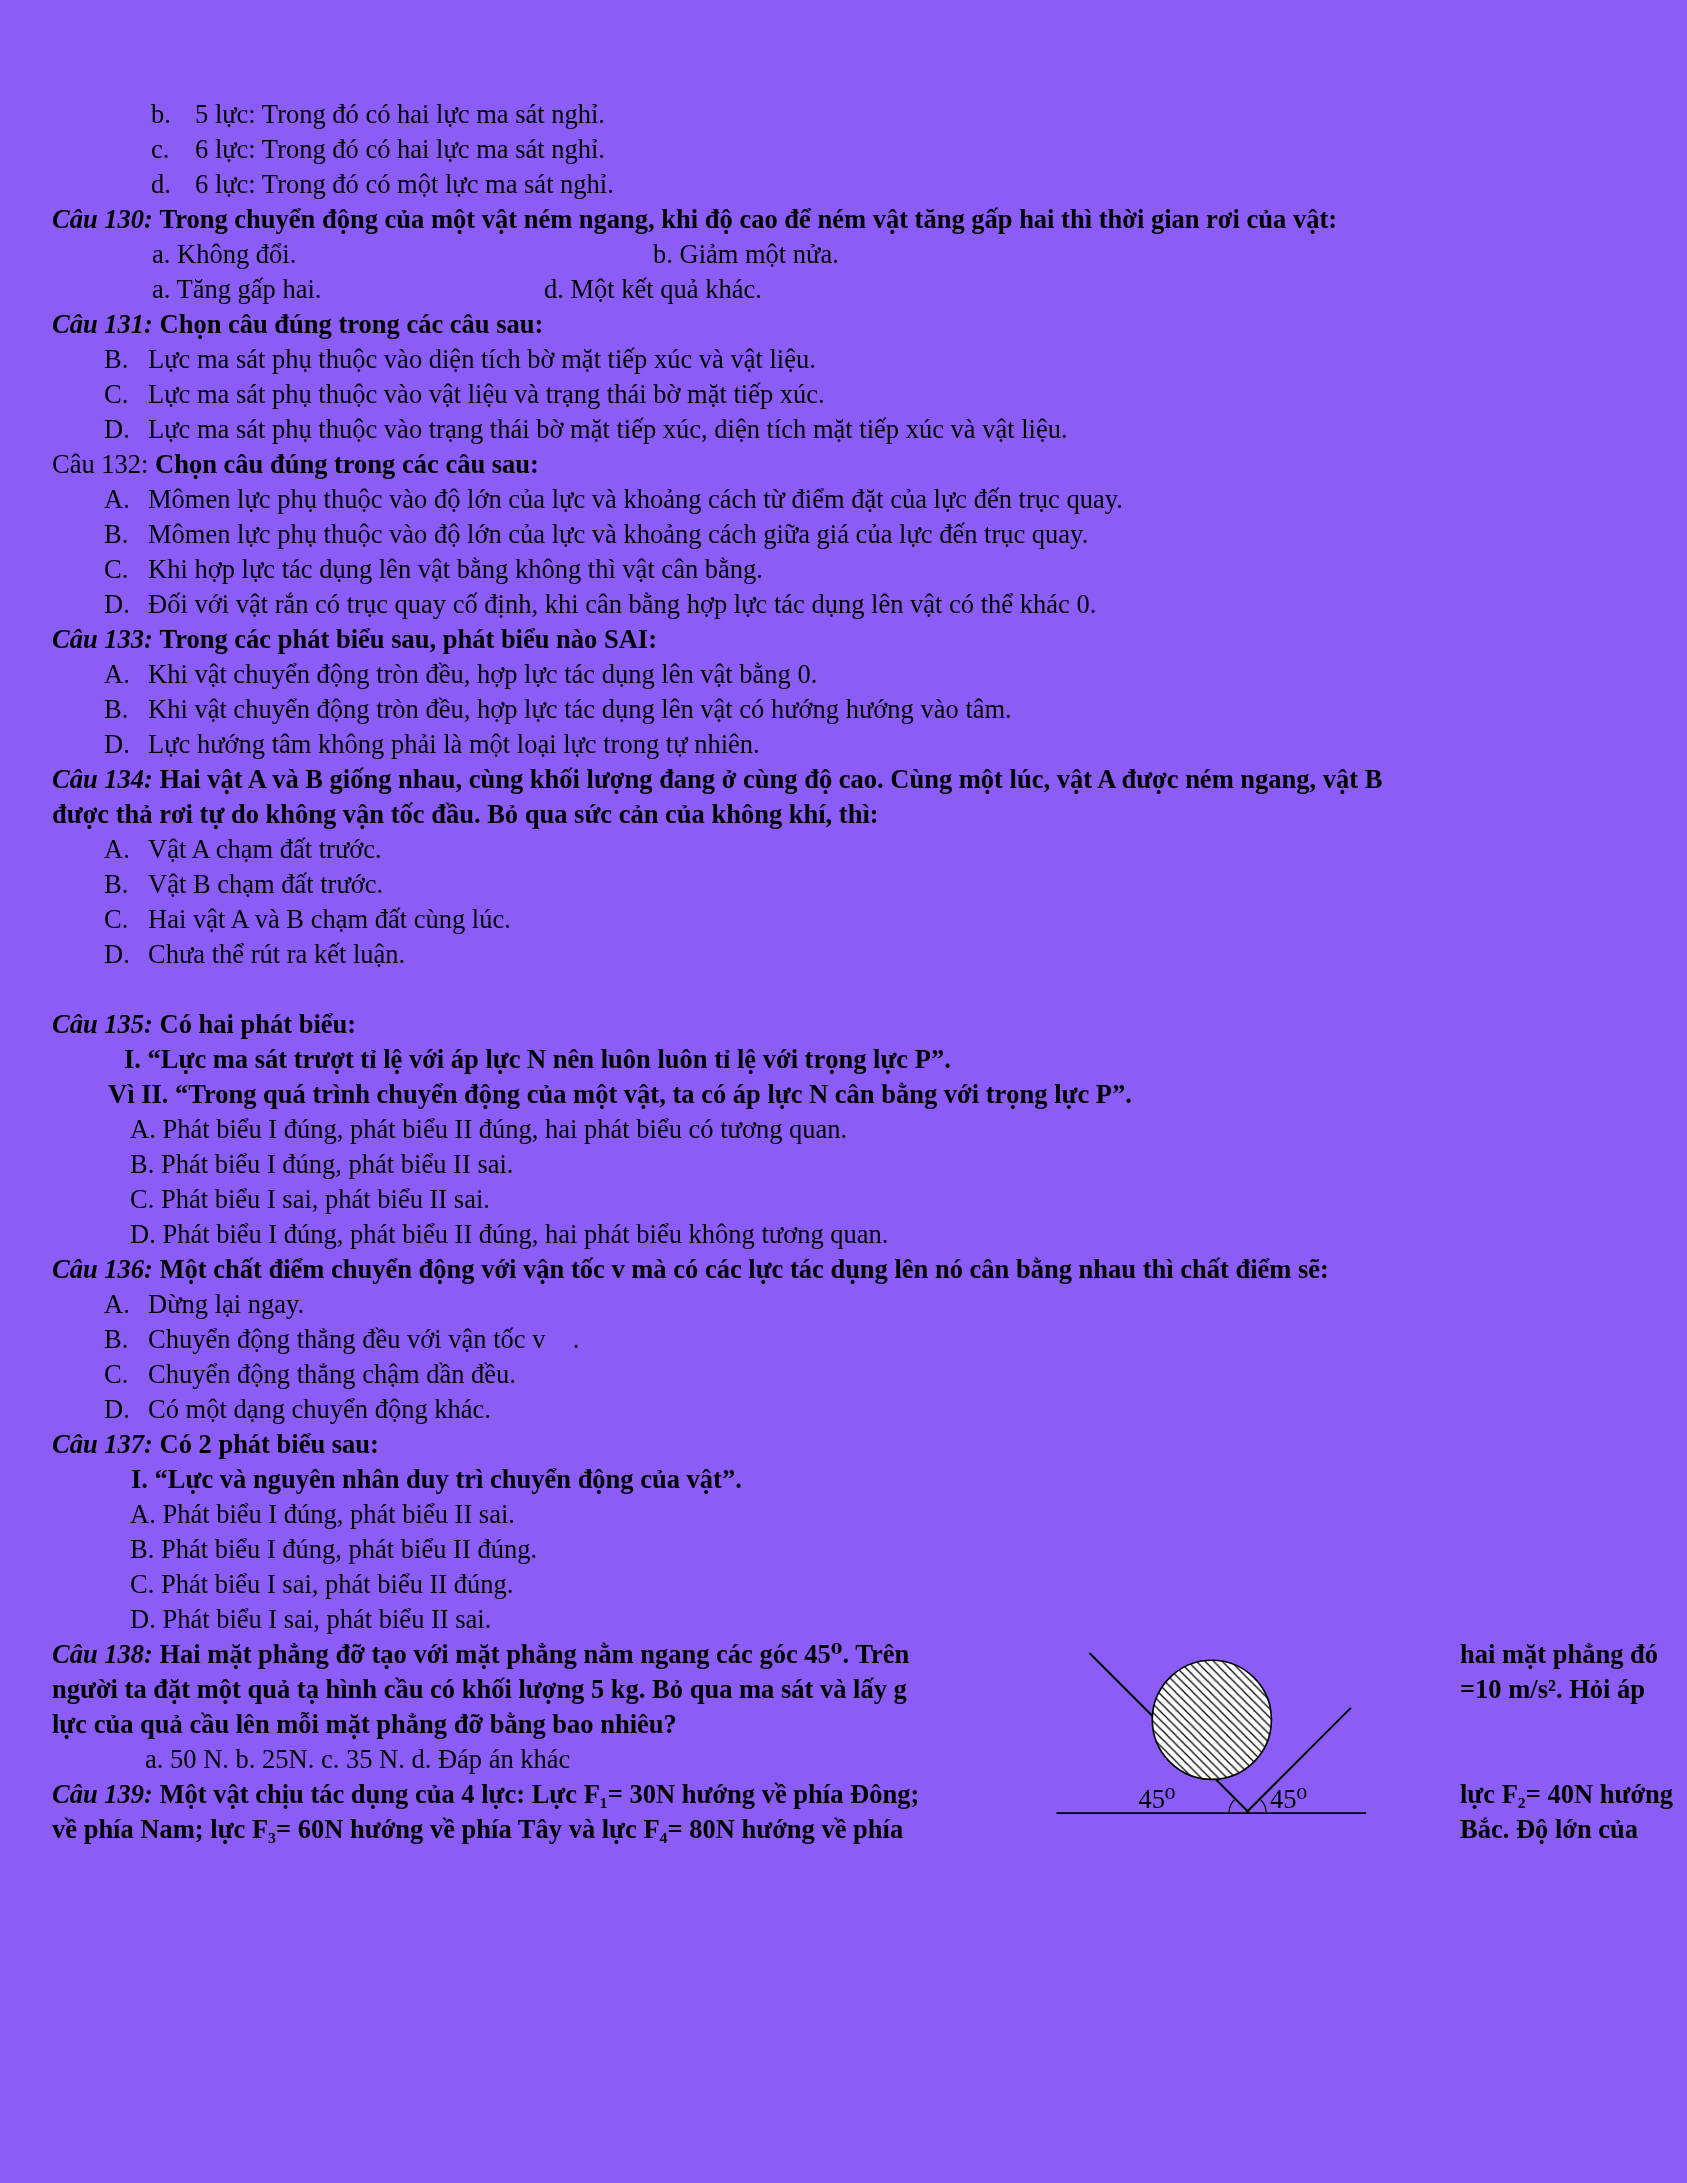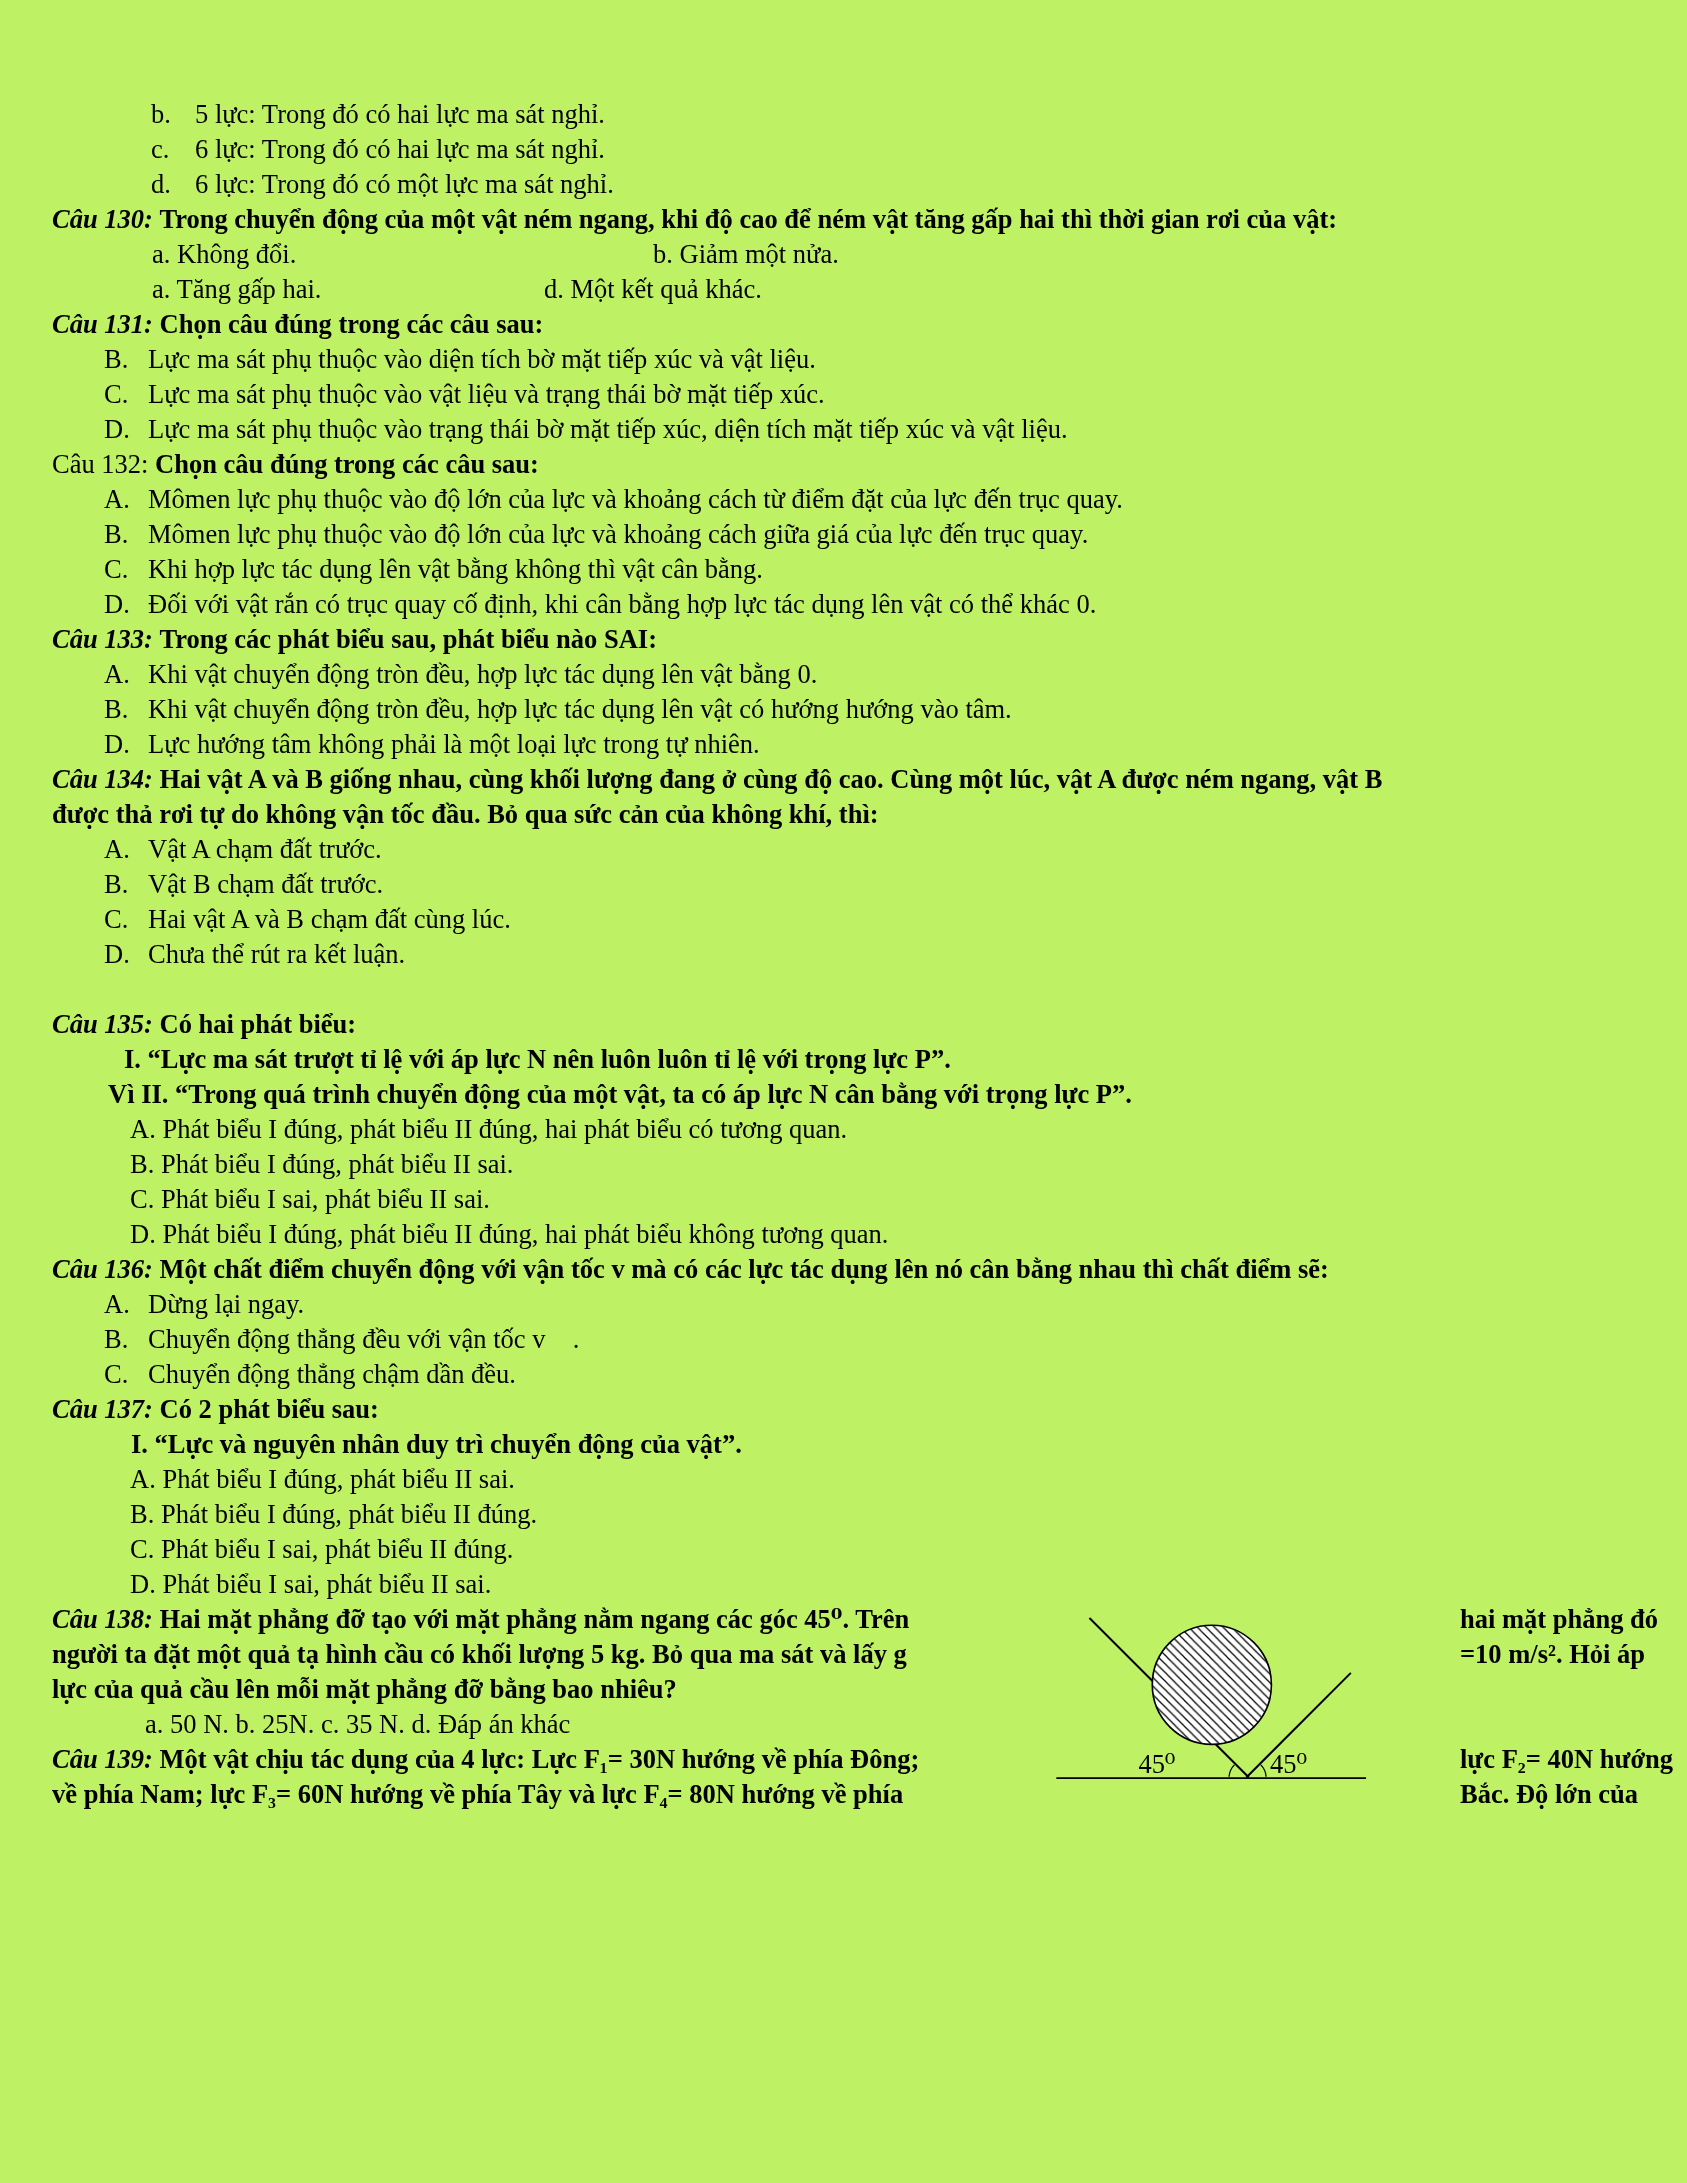--- a/index.html
+++ b/index.html
@@ -3,21 +3,21 @@
 <meta charset="utf-8">
 <style>
   * { box-sizing: border-box; }
   html, body { margin: 0; padding: 0; }
   body {
     width: 1687px; height: 2183px;
     background: #ffffff; color: #000;
     font-family: "Liberation Serif", "DejaVu Serif", serif;
     font-size: 26.5px;
   }
-  .page { position: relative; width: 1687px; height: 2183px; background: #bef264; overflow: hidden; }
+  .page { position: relative; width: 1687px; height: 2183px; background: #8b5cf6; overflow: hidden; }
   .doc  { position: absolute; left: 52px; top: 97px; width: 1590px; }
   .ln   { line-height: 35px; min-height: 35px; white-space: nowrap; }
   .bold { font-weight: 700; }
   .qlabel { font-weight: 700; font-style: italic; }
   .qlabel.plain { font-weight: 400; font-style: normal; }
   .qtext { font-weight: 700; }
   .letter { display: inline-block; min-width: 44px; }
   .rowline { position: relative; }
   .rowitem { position: absolute; top: 0; }
   .figsec { position: relative; }
@@ -70,20 +70,21 @@
         <div class="ln bold" style="padding-left: 72px;">I. “Lực ma sát trượt tỉ lệ với áp lực N nên luôn luôn tỉ lệ với trọng lực P”.</div>
         <div class="ln bold" style="padding-left: 56px;">Vì II. “Trong quá trình chuyển động của một vật, ta có áp lực N cân bằng với trọng lực P”.</div>
         <div class="ln" style="padding-left: 78px;">A. Phát biểu I đúng, phát biểu II đúng, hai phát biểu có tương quan.</div>
         <div class="ln" style="padding-left: 78px;">B. Phát biểu I đúng, phát biểu II sai.</div>
         <div class="ln" style="padding-left: 78px;">C. Phát biểu I sai, phát biểu II sai.</div>
         <div class="ln" style="padding-left: 78px;">D. Phát biểu I đúng, phát biểu II đúng, hai phát biểu không tương quan.</div>
         <div class="ln"><span class="qlabel">Câu 136:</span><span class="qtext">&nbsp;Một chất điểm chuyển động với vận tốc v mà có các lực tác dụng lên  nó cân bằng nhau  thì chất điểm sẽ:</span></div>
         <div class="ln" style="padding-left: 52px;"><span class="letter">A.</span>Dừng lại ngay.</div>
         <div class="ln" style="padding-left: 52px;"><span class="letter">B.</span>Chuyển động thẳng đều với vận tốc v⃗ .</div>
         <div class="ln" style="padding-left: 52px;"><span class="letter">C.</span>Chuyển động thẳng chậm dần đều.</div>
+        <div class="ln" style="padding-left: 52px;"><span class="letter">D.</span>Có một dạng chuyển động khác.</div>
         <div class="ln"><span class="qlabel">Câu 137:</span><span class="qtext">&nbsp;Có 2 phát biểu sau:</span></div>
         <div class="ln bold" style="padding-left: 79px;">I. “Lực và nguyên nhân duy trì chuyển động của vật”.</div>
         <div class="ln" style="padding-left: 78px;">A. Phát biểu I đúng, phát biểu II sai.</div>
         <div class="ln" style="padding-left: 78px;">B. Phát biểu I đúng, phát biểu II đúng.</div>
         <div class="ln" style="padding-left: 78px;">C. Phát biểu I sai, phát biểu II đúng.</div>
         <div class="ln" style="padding-left: 78px;">D. Phát biểu I sai, phát biểu II sai.</div>
       </div>
 
     <div class="figsec">
       <div class="fs-left">

